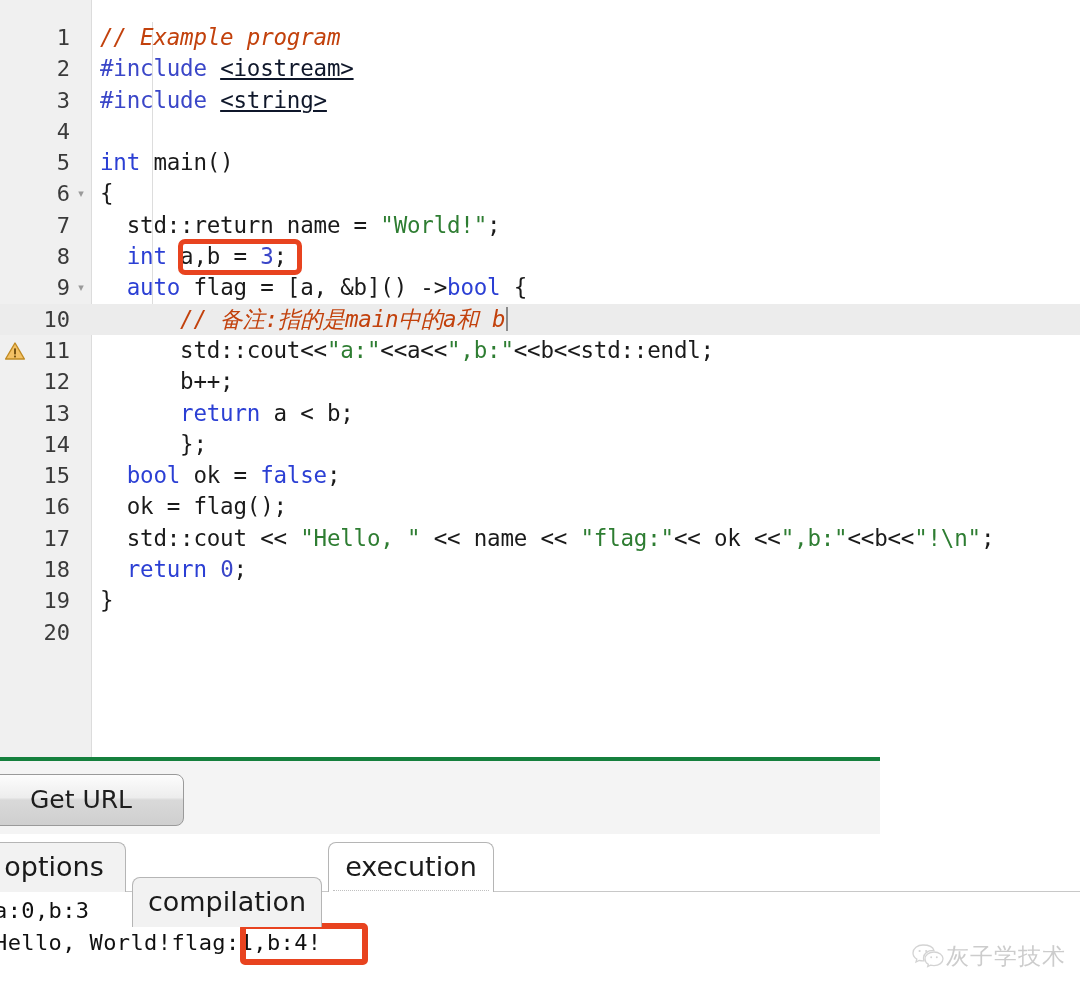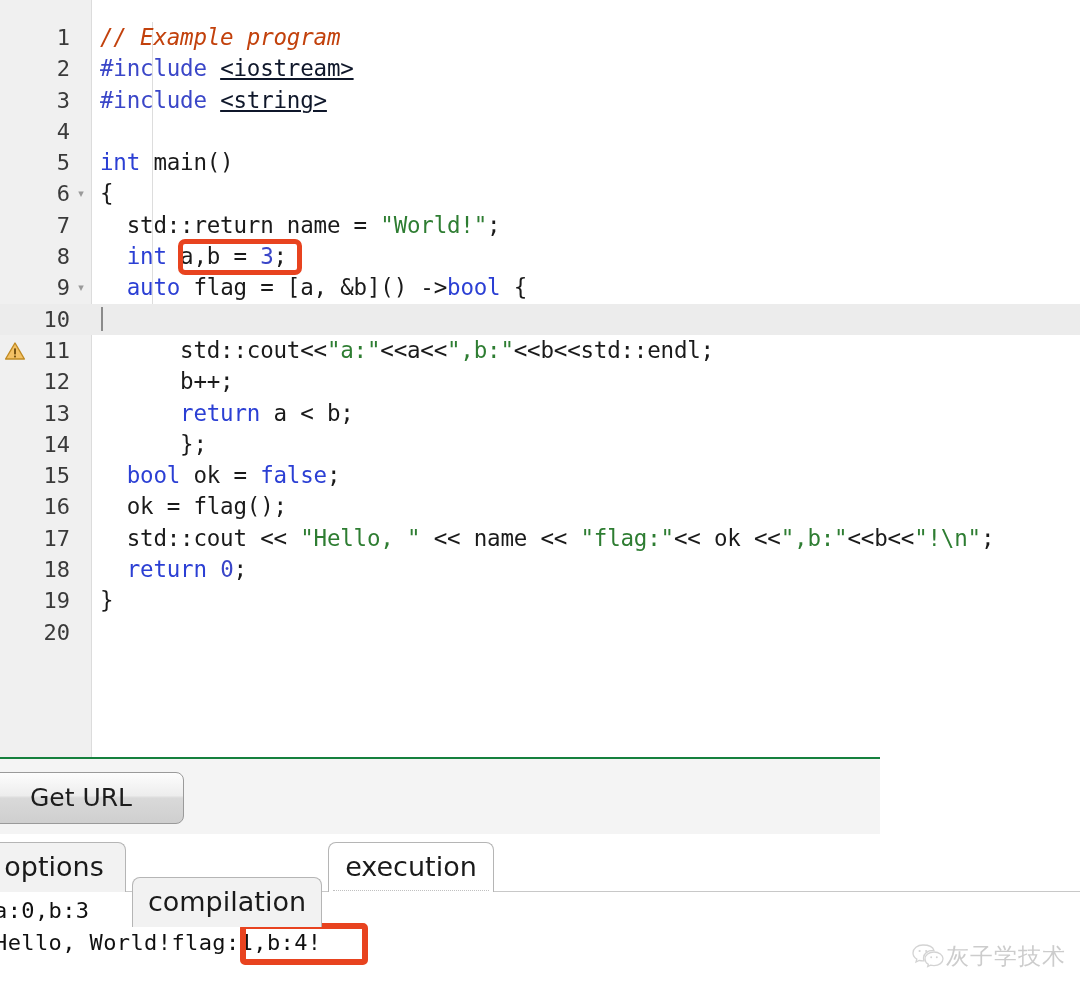--- a/index.html
+++ b/index.html
@@ -130,21 +130,21 @@
   }
 
   
   .toolbar {
     position: absolute;
     left: 0;
     top: 757px;
     width: 880px;
     height: 77px;
     background: #f4f4f4;
-    border-top: 2px solid #15803d;
+    border-top: 4px solid #15803d;
     box-sizing: border-box;
   }
   .btn-geturl {
     position: absolute;
     left: -22px;
     top: 13px;
     width: 206px;
     height: 52px;
     border: 1px solid #9a9a9a;
     border-radius: 8px;
@@ -270,21 +270,21 @@
   <div class="code-rows" id="code-rows">
       <div class="row"><span class="ln">1</span><span class="src"><span class="t-cmt">// Example program</span></span></div>
       <div class="row"><span class="ln">2</span><span class="src"><span class="t-pre">#include </span><span class="t-inc">&lt;iostream&gt;</span></span></div>
       <div class="row"><span class="ln">3</span><span class="src"><span class="t-pre">#include </span><span class="t-inc">&lt;string&gt;</span></span></div>
       <div class="row"><span class="ln">4</span><span class="src"></span></div>
       <div class="row"><span class="ln">5</span><span class="src"><span class="t-kw">int</span><span class="t-pln"> main()</span></span></div>
       <div class="row"><span class="ln">6</span><span class="fold">▾</span><span class="src"><span class="t-pln">{</span></span></div>
       <div class="row"><span class="ln">7</span><span class="src"><span class="t-pln">  std::return name = </span><span class="t-str">"World!"</span><span class="t-pln">;</span></span></div>
       <div class="row"><span class="ln">8</span><span class="src"><span class="t-pln">  </span><span class="t-kw">int</span><span class="t-pln"> a,b = </span><span class="t-num">3</span><span class="t-pln">;</span></span></div>
       <div class="row"><span class="ln">9</span><span class="fold">▾</span><span class="src"><span class="t-pln">  </span><span class="t-kw">auto</span><span class="t-pln"> flag = [a, &amp;b]() -&gt;</span><span class="t-kw">bool</span><span class="t-pln"> {</span></span></div>
-      <div class="row active"><span class="ln">10</span><span class="src"><span class="caret"></span></span></div>
+      <div class="row active"><span class="ln">10</span><span class="src"><span class="t-cmt">      // 备注:指的是main中的a和 b</span><span class="caret"></span></span></div>
       <div class="row"><span class="warn"><svg width="22" height="20" viewBox="0 0 22 20">
             <path d="M11 2 L20.4 18 L1.6 18 Z" fill="#f3c164" stroke="#c08a22" stroke-width="1.4" stroke-linejoin="round"></path>
             <rect x="10.1" y="7.4" width="1.8" height="6" fill="#6b4a0c"></rect>
             <rect x="10.1" y="14.6" width="1.8" height="1.8" fill="#6b4a0c"></rect>
           </svg></span><span class="ln">11</span><span class="src"><span class="t-pln">      std::cout&lt;&lt;</span><span class="t-str">"a:"</span><span class="t-pln">&lt;&lt;a&lt;&lt;</span><span class="t-str">",b:"</span><span class="t-pln">&lt;&lt;b&lt;&lt;std::endl;</span></span></div>
       <div class="row"><span class="ln">12</span><span class="src"><span class="t-pln">      b++;</span></span></div>
       <div class="row"><span class="ln">13</span><span class="src"><span class="t-pln">      </span><span class="t-kw">return</span><span class="t-pln"> a &lt; b;</span></span></div>
       <div class="row"><span class="ln">14</span><span class="src"><span class="t-pln">      };</span></span></div>
       <div class="row"><span class="ln">15</span><span class="src"><span class="t-pln">  </span><span class="t-kw">bool</span><span class="t-pln"> ok = </span><span class="t-kw">false</span><span class="t-pln">;</span></span></div>
       <div class="row"><span class="ln">16</span><span class="src"><span class="t-pln">  ok = flag();</span></span></div>

